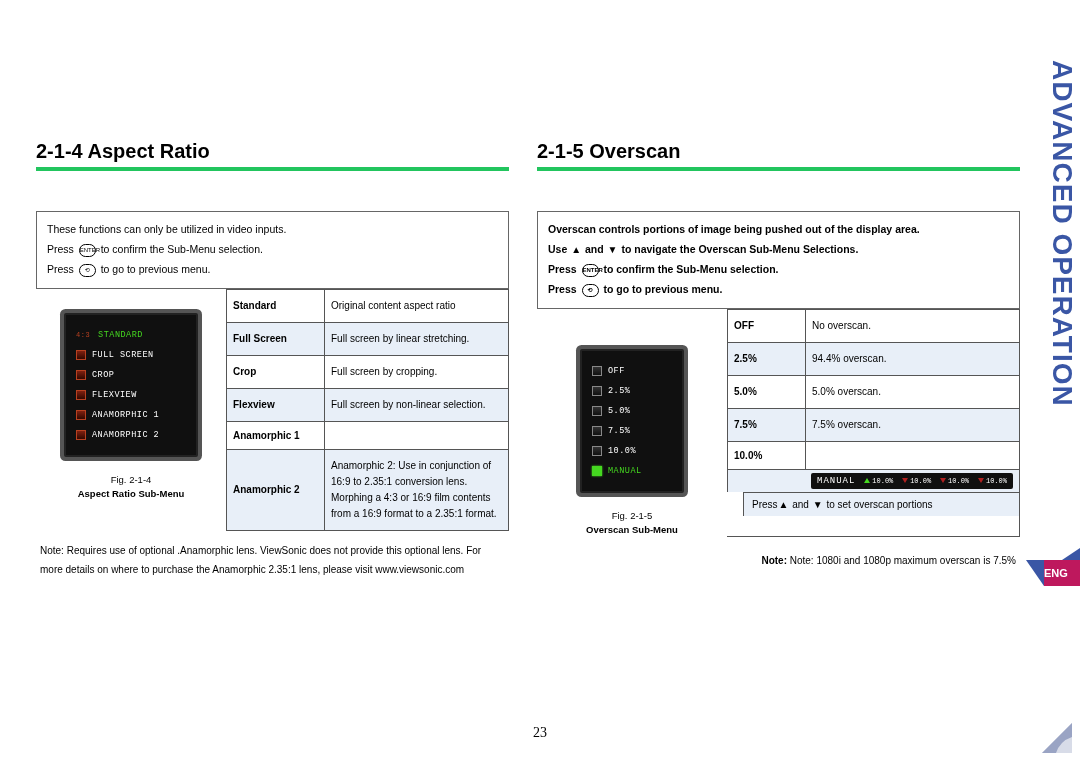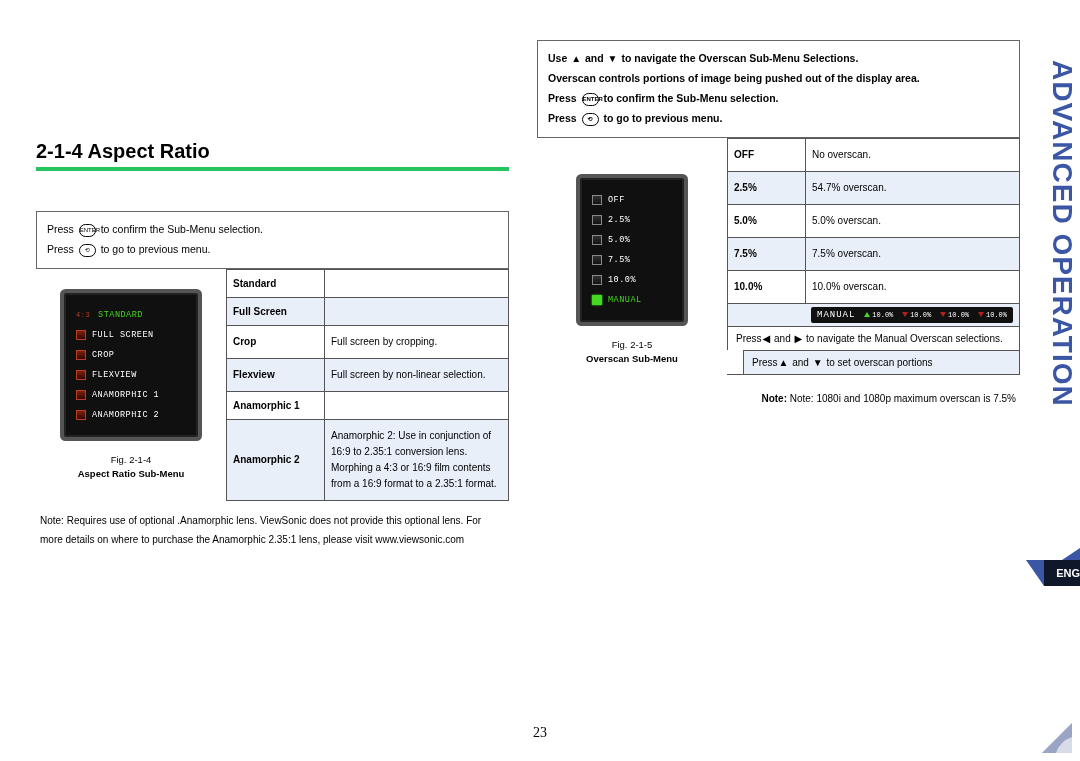--- a/index.html
+++ b/index.html
@@ -30,26 +30,26 @@
     font-size: 28px;
     letter-spacing: 1px;
     color: #3a56a5;
   }
   .lang-tab {
     position: absolute;
     right: 0;
     top: 560px;
     width: 36px;
     height: 26px;
-    background: #0f172a;
+    background: #be185d;
     color: #fff;
     font-weight: bold;
     font-size: 11px;
     line-height: 26px;
-    text-align: right;
+    text-align: left;
   }
   .lang-tab::before {
     content:"";
     position:absolute;
     left:-18px; top:0;
     border-style:solid;
     border-width:0 18px 26px 0;
     border-color:transparent #3a56a5 transparent transparent;
   }
   .lang-tab::after {
@@ -162,20 +162,21 @@
     <span>ADVANCED OPERATION</span>
   </div>
   <div class="lang-tab">ENG</div>
 
   <div class="content">
 
     <div class="col">
       <h2 class="section">2-1-4 Aspect Ratio</h2>
 
       <div class="intro-block">
+        <span class="line">These functions can only be utilized in video inputs.</span>
         <span class="line"><span>Press </span><span class="circle-btn">ENTER</span><span> to confirm the Sub-Menu selection.</span></span>
         <span class="line"><span>Press </span><span class="circle-btn">⟲</span><span> to go to previous menu.</span></span>
       </div>
 
       <div class="feature-row">
         <div class="feature-fig">
           <div class="fig-box">
             <div class="fig-row">
                 <span class="fig-ratio">4:3</span>
                 <span class="fig-txt green">STANDARD</span>
@@ -202,23 +203,25 @@
               </div>
           </div>
           <div class="fig-caption">
             <span>Fig. 2-1-4</span>
             <b>Aspect Ratio Sub-Menu</b>
           </div>
         </div>
         <div class="opts-table">
           <div class="row">
               <div class="lbl">Standard</div>
+              <div class="desc">Original content aspect ratio</div>
             </div>
           <div class="row">
               <div class="lbl">Full Screen</div>
+              <div class="desc">Full screen by linear stretching.</div>
             </div>
           <div class="row">
               <div class="lbl">Crop</div>
               <div class="desc">Full screen by cropping.</div>
             </div>
           <div class="row">
               <div class="lbl">Flexview</div>
               <div class="desc">Full screen by non-linear selection.</div>
             </div>
           <div class="row">
@@ -228,24 +231,25 @@
               <div class="lbl">Anamorphic 2</div>
               <div class="desc">Anamorphic 2: Use in conjunction of 16:9 to 2.35:1 conversion lens. Morphing a 4:3 or 16:9 film contents from a 16:9 format to a 2.35:1 format.</div>
             </div>
         </div>
       </div>
 
       <div class="bottom-note">Note: Requires use of optional .Anamorphic lens. ViewSonic does not provide this optional lens. For more details on where to purchase the Anamorphic 2.35:1 lens, please visit www.viewsonic.com</div>
     </div>
 
     <div class="col">
+      <h2 class="section">2-1-5 Overscan</h2>
 
       <div class="intro-block" style="font-weight:bold;">
+        <span class="line">Overscan controls portions of image being pushed out of the display area.</span>
         <span class="line"><span>Use </span><span class="arrow">▲</span><span> and </span><span class="arrow">▼</span><span> to navigate the Overscan Sub-Menu Selections.</span></span>
-        <span class="line">Overscan controls portions of image being pushed out of the display area.</span>
         <span class="line"><span>Press </span><span class="circle-btn">ENTER</span><span> to confirm the Sub-Menu selection.</span></span>
         <span class="line"><span>Press </span><span class="circle-btn">⟲</span><span> to go to previous menu.</span></span>
       </div>
 
       <div class="feature-row">
         <div class="feature-fig" style="padding-top:40px;">
           <div class="fig-box small">
             <div class="fig-row">
                 <span class="fig-chk w"></span>
                 <span class="fig-txt">OFF</span>
@@ -276,33 +280,32 @@
             <b>Overscan Sub-Menu</b>
           </div>
         </div>
         <div class="opts-table ov">
           <div class="row">
               <div class="lbl">OFF</div>
               <div class="desc">No overscan.</div>
             </div>
           <div class="row">
               <div class="lbl">2.5%</div>
-              <div class="desc">54.7% overscan.</div>
+              <div class="desc">94.4% overscan.</div>
             </div>
           <div class="row">
               <div class="lbl">5.0%</div>
               <div class="desc">5.0% overscan.</div>
             </div>
           <div class="row">
               <div class="lbl">7.5%</div>
               <div class="desc">7.5% overscan.</div>
             </div>
           <div class="row">
               <div class="lbl">10.0%</div>
-              <div class="desc">10.0% overscan.</div>
             </div>
           <div class="row" style="background:#e8eff8;">
               <div class="lbl" style="border-right:none;"></div>
             <div class="manual-cell">
               <div class="manual-bar">
                 <span class="mbl">MANUAL</span>
                 <span class="mb-item">
                     <span class="mb-arrow up"></span>
                     <span>10.0%</span>
                   </span>
@@ -314,23 +317,20 @@
                     <span class="mb-arrow dn"></span>
                     <span>10.0%</span>
                   </span>
                 <span class="mb-item">
                     <span class="mb-arrow dn"></span>
                     <span>10.0%</span>
                   </span>
               </div>
             </div>
           </div>
-          <div class="row">
-              <div class="nav-line"><span>Press</span><span class="arrow">◀</span><span> and </span><span class="arrow">▶</span><span> to navigate the Manual Overscan selections.</span></div>
-            </div>
           <div class="row" style="background:#e8eff8;margin-left:16px;">
               <div class="nav-line"><span>Press</span><span class="arrow">▲</span><span> and </span><span class="arrow">▼</span><span> to set overscan portions</span></div>
             </div>
         </div>
       </div>
 
       <div class="bottom-note s"><b>Note:</b> <span style="font-weight:normal;">Note: 1080i and 1080p maximum overscan is 7.5%</span></div>
     </div>
   </div>
 

